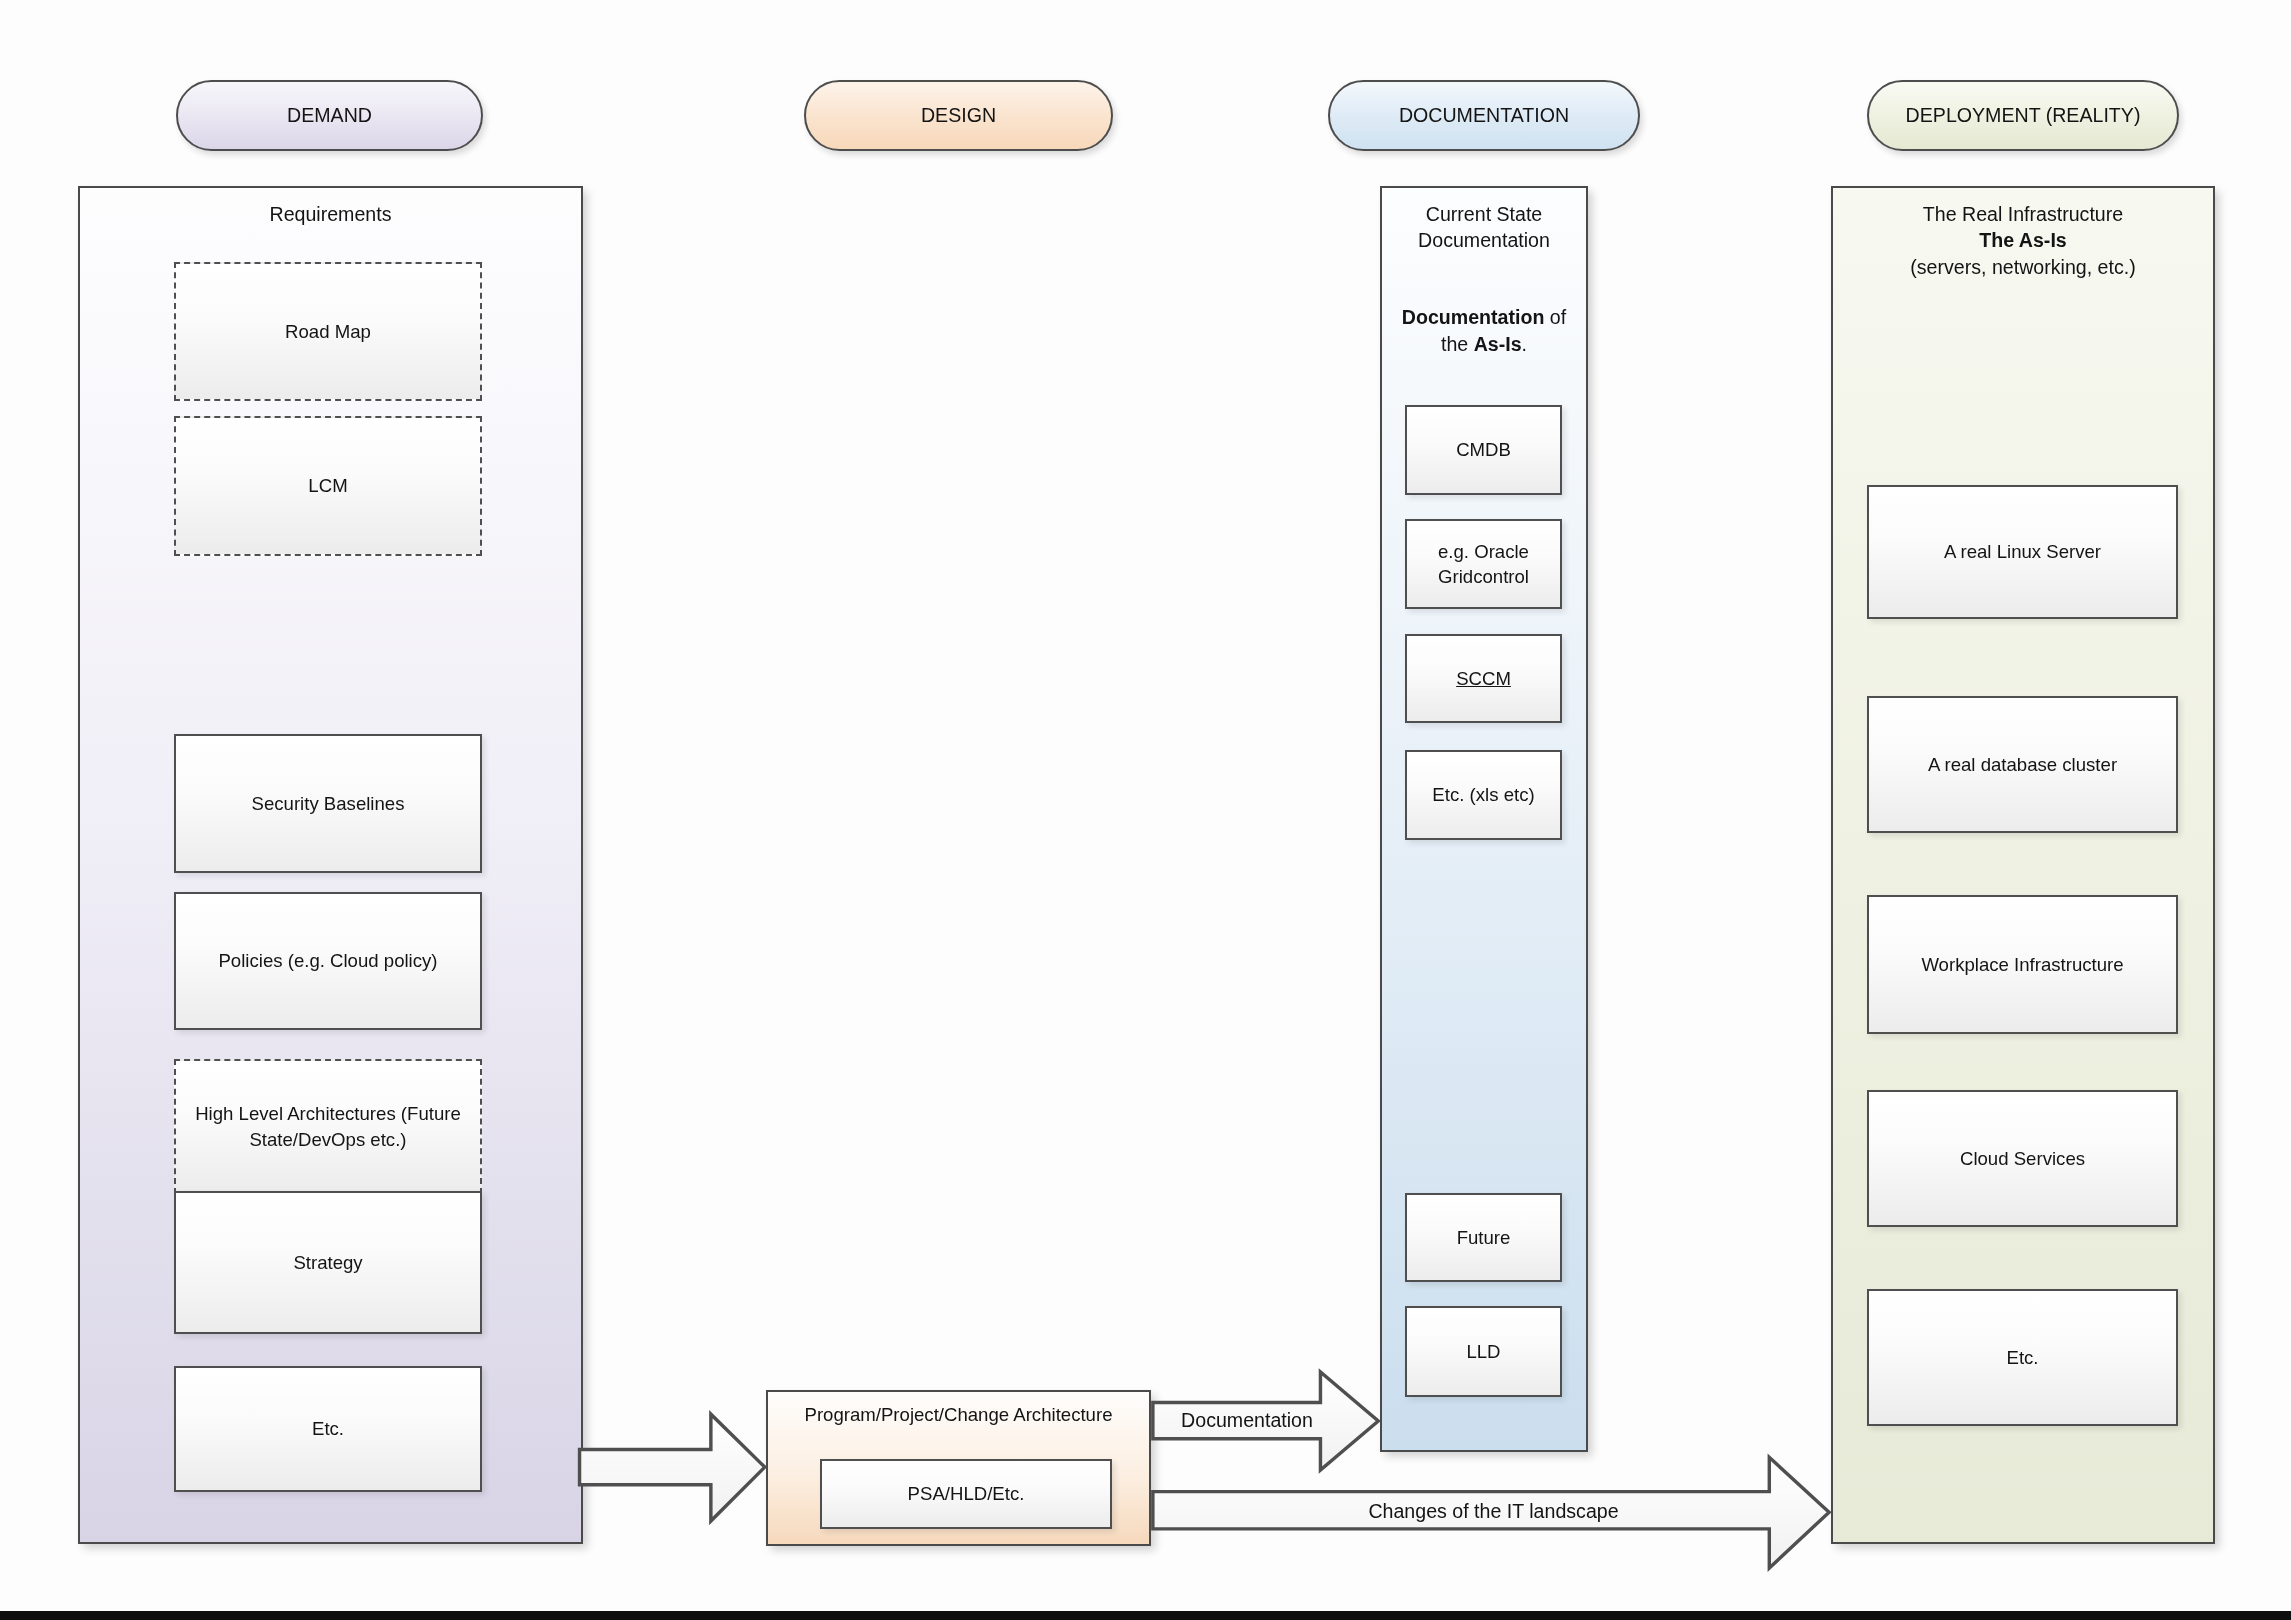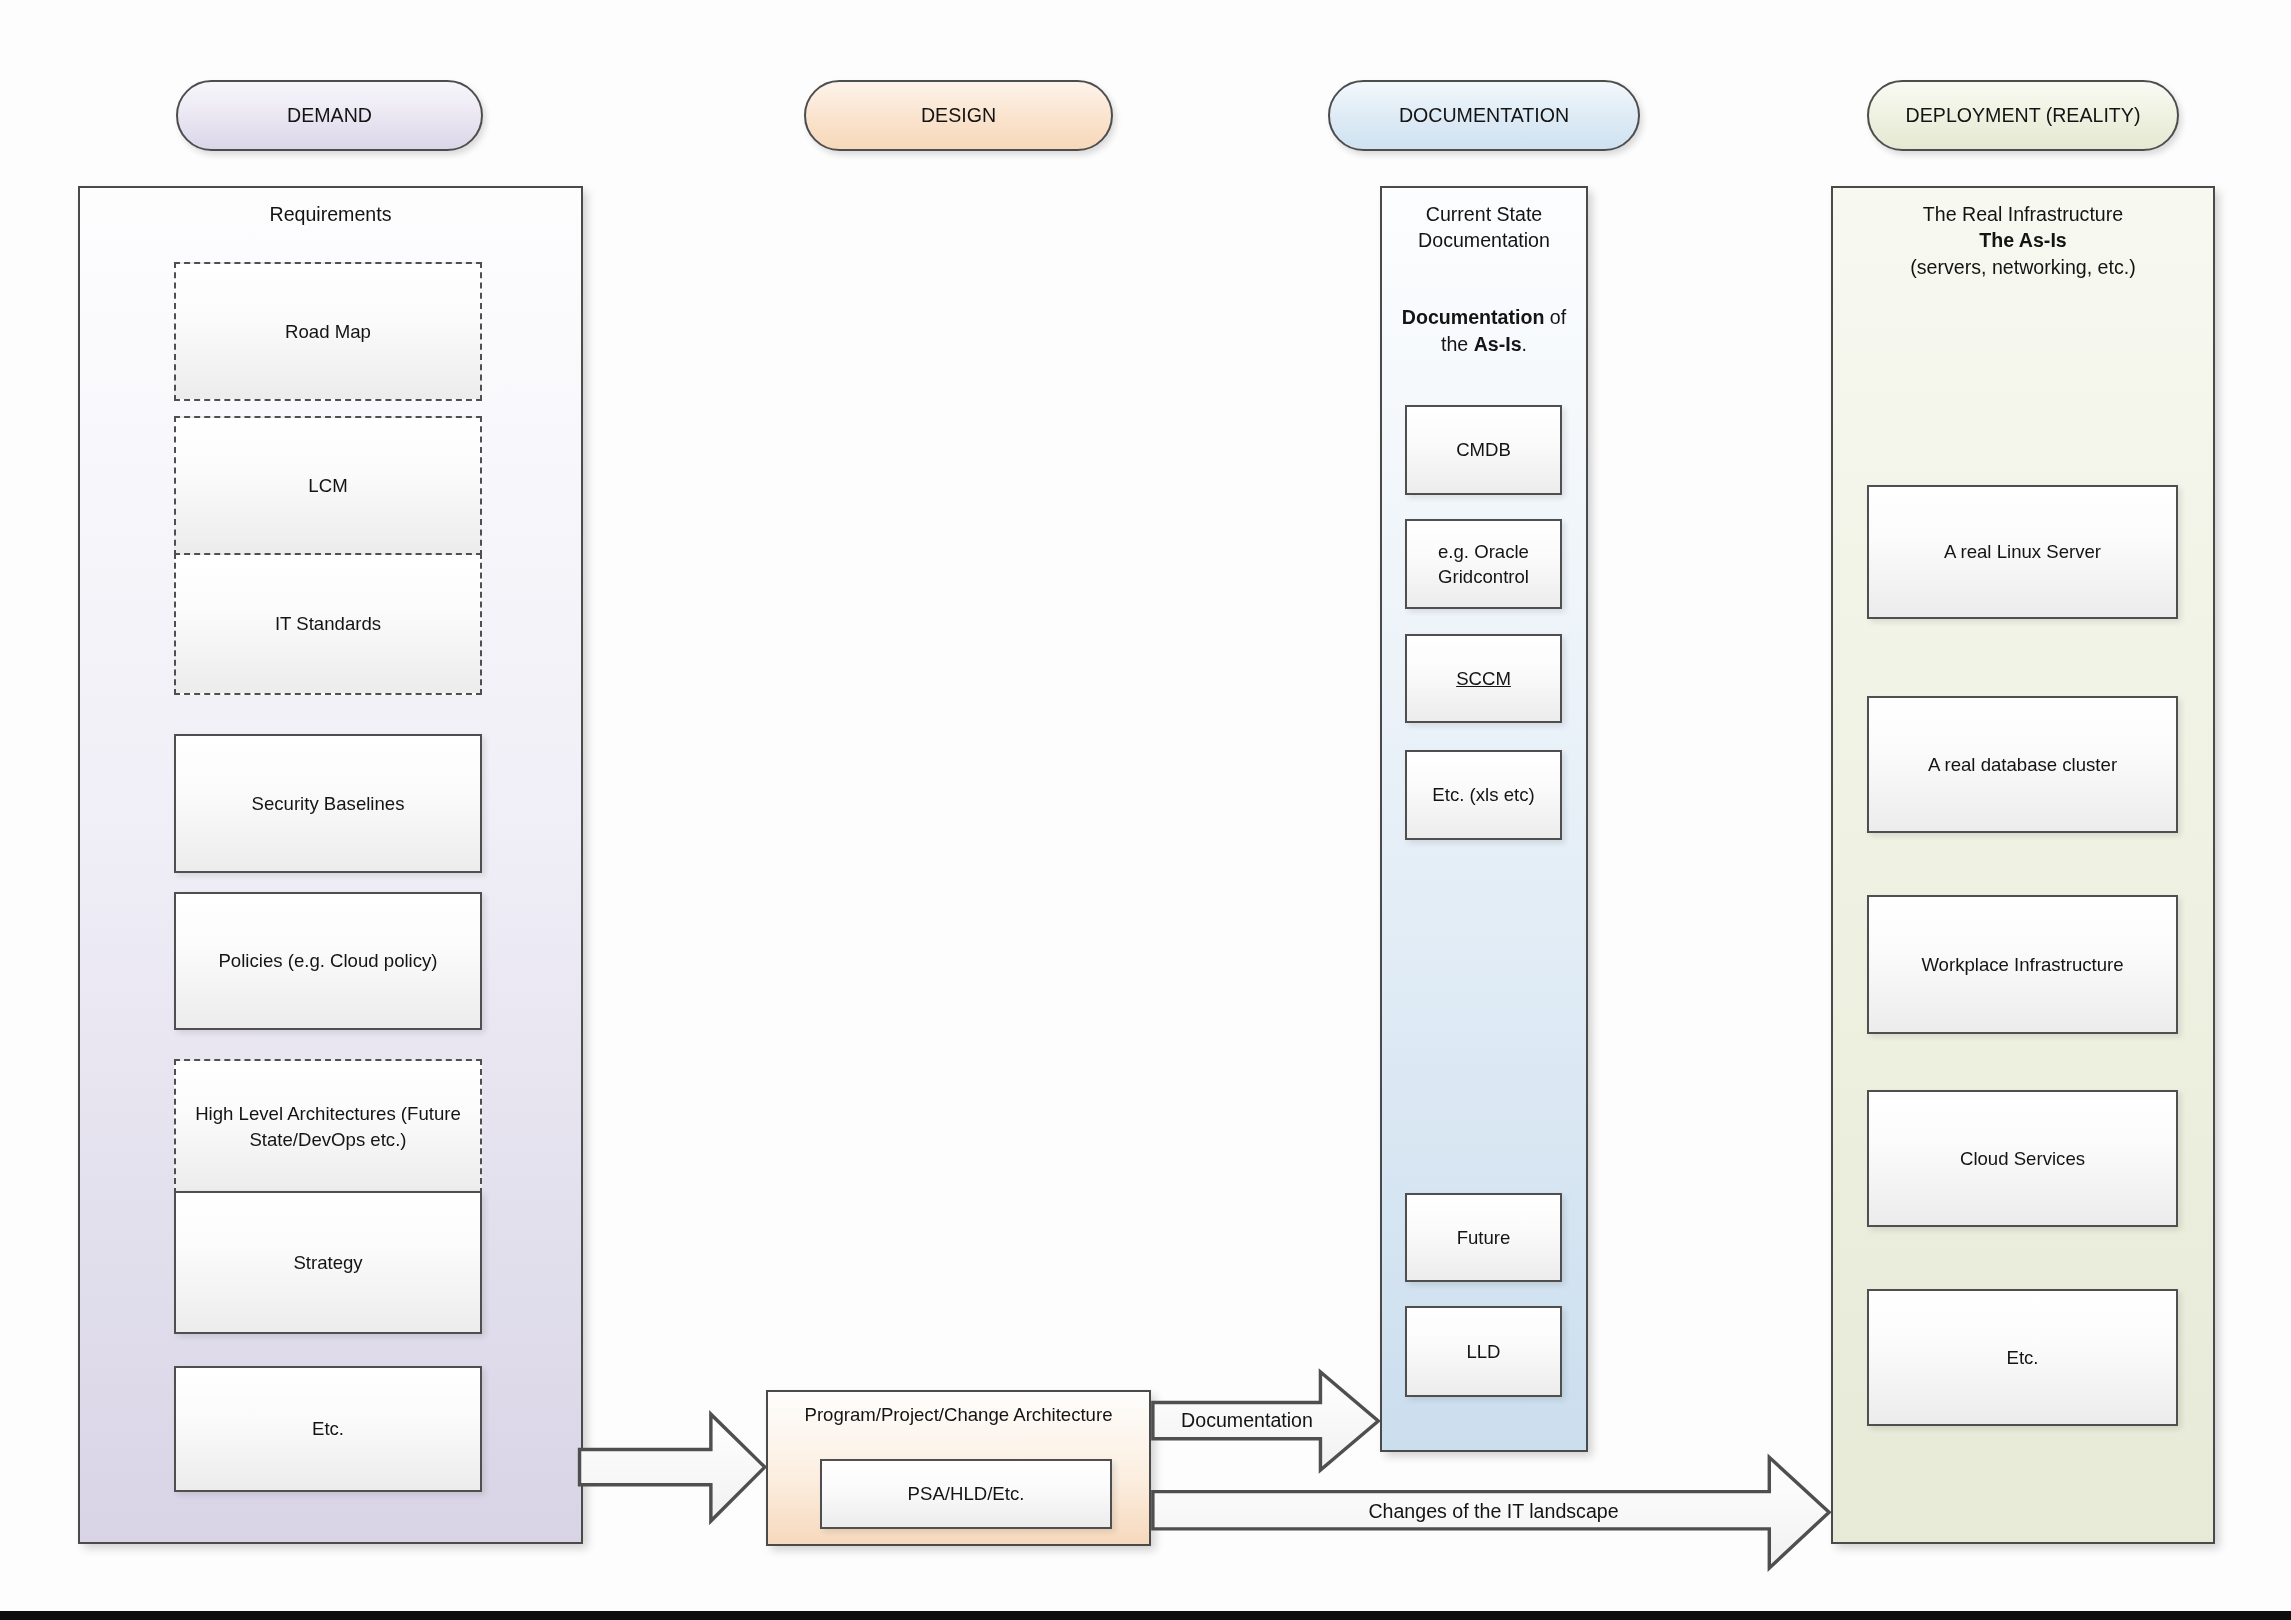--- a/index.html
+++ b/index.html
@@ -97,23 +97,20 @@
 
   <div class="col col-demand">
     <div class="col-title" style="top:12.7px;">Requirements</div>
   </div>
   <div class="box dashed" style="left:174px;top:262px;width:308px;height:139px;">
     <span>Road Map</span>
   </div>
   <div class="box dashed" style="left:174px;top:416px;width:308px;height:140px;">
     <span>LCM</span>
   </div>
-  <div class="box dashed" style="left:174px;top:553px;width:308px;height:142px;">
-    <span>IT Standards</span>
-  </div>
   <div class="box" style="left:174px;top:734px;width:308px;height:139px;">
     <span>Security Baselines</span>
   </div>
   <div class="box" style="left:174px;top:892px;width:308px;height:138px;">
     <span>Policies (e.g. Cloud policy)</span>
   </div>
   <div class="box dashed" style="left:174px;top:1059px;width:308px;height:135px;">
     <span>High Level Architectures (Future State/DevOps etc.)</span>
   </div>
   <div class="box" style="left:174px;top:1191px;width:308px;height:143px;">

